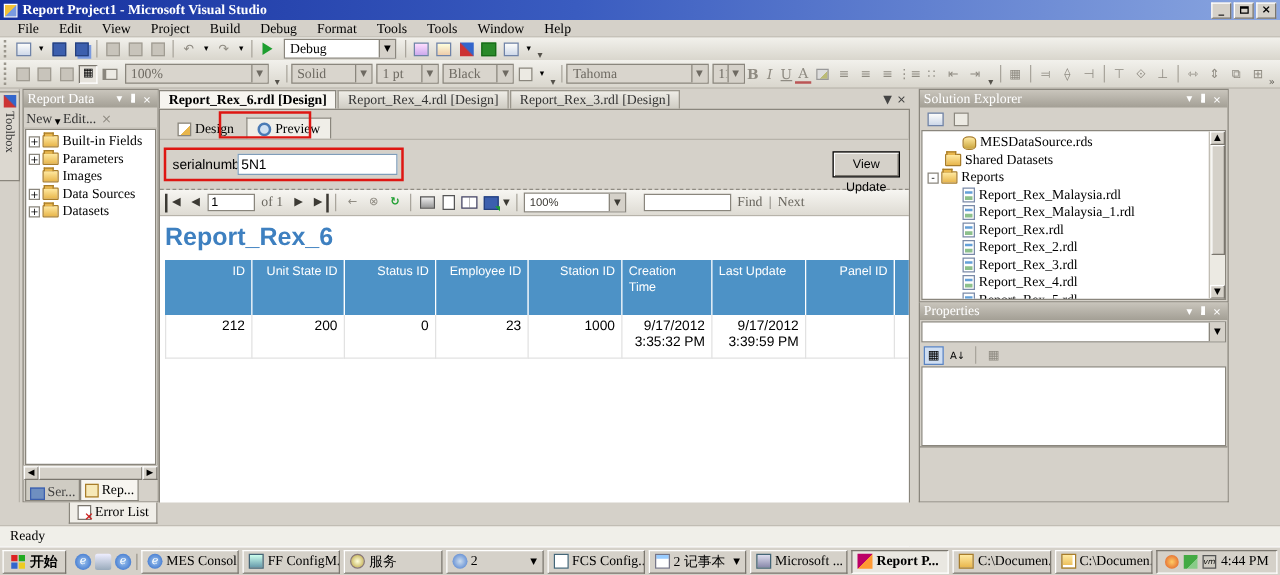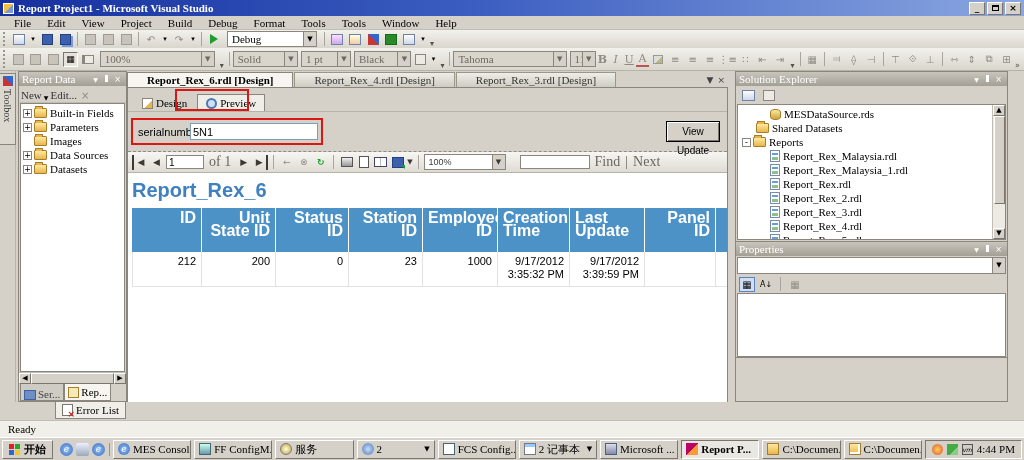--- a/index.html
+++ b/index.html
@@ -75,21 +75,21 @@
   #rd-tabs { height:17px; flex:none; display:flex; padding-left:1px; background:#d5d1c9; }
   .btab { display:flex; align-items:center; padding:0 3px; border:1px solid #8a867d; border-top:none; gap:2px; white-space:nowrap; overflow:hidden; }
   .btab.active { background:#f7f5f0; }
   .btab.inactive { background:#cfccc3; color:#444;align-items:flex-end; }
   .ic-server { width:12px; height:10px; background:#6f8fc0; border:1px solid #3c5fae; }
   .ic-report-sm { width:11px; height:11px; background:#f7e9b8; border:1px solid #a87d2a; }
 
   
   #center { position:absolute; left:127px; top:0; width:601px; height:331px; }
   #doc-tabstrip { height:16px; display:flex; align-items:flex-end; }
-  .dtab { padding:1px 19px 1px; margin-right:1px; white-space:nowrap; }
+  .dtab { padding:1px 7px 1px; margin-right:1px; white-space:nowrap; }
   .dtab.active { background:#f7f5f0; border:1px solid #8a867d; border-bottom:none; font-weight:bold; }
   .dtab.inactive { background:linear-gradient(#efede7,#cfccc3); border:1px solid #9a968c; border-bottom:none; color:#333; transform:skewX(0); }
   #strip-icons { margin-left:auto; display:flex; gap:4px; padding:0 3px 2px; font-family:"DejaVu Sans",sans-serif; font-size:9px; color:#444; }
   #doc-body { position:absolute; left:0; top:16px; width:601px; height:409px; border:1px solid #8a867d; background:#d5d1c9; display:flex; flex-direction:column; }
   #viewtabs { height:23px; display:flex; align-items:flex-end; padding-left:6px; gap:2px; position:relative; flex:none; }
   .vtab { display:flex; align-items:center; gap:3px; padding:2px 8px; }
   .vtab.active { background:#f0eee8; border:1px solid #8a867d; border-bottom:none; }
   .ic-design { width:11px; height:11px; background:linear-gradient(135deg,#fff 0 60%,#e8b64c 60% 100%); border:1px solid #8a867d; }
   .ic-preview { width:11px; height:11px; border-radius:50%; border:2px solid #4a7ab5; background:#cfe0f2; }
   #preview-annotation { position:absolute; left:47px; top:1px; width:74px; height:22px; border:2px solid #de1612; pointer-events:none; }
@@ -105,33 +105,33 @@
   .vbtn { display:inline-flex; align-items:center; justify-content:center; width:15px; height:15px; }
   .firstlast { border-left:2px solid #3c3a34; padding-left:1px; }
   .lastpg { border-right:2px solid #3c3a34; padding-right:1px; }
   #page-input { width:38px; height:14px; border:1px solid #8a867d; font-size:10px; padding:0 2px; font-family:"Liberation Sans",sans-serif; }
   .ic-print { width:12px; height:10px; background:linear-gradient(#eee,#999); border:1px solid #555; }
   .ic-pagelayout { width:10px; height:12px; background:#fff; border:1px solid #555; }
   .ic-book { width:13px; height:10px; background:linear-gradient(90deg,#fff 0 48%,#bbb 48% 52%,#fff 52% 100%); border:1px solid #446; }
   .ic-export { width:12px; height:11px; background:#3c5fae; border:1px solid #25407e; position:relative; }
   .ic-export::after { content:""; position:absolute; right:-2px; bottom:-2px; width:0; height:0; border-top:4px solid #1d9e2f; border-left:4px solid transparent; }
   #find-box { width:70px; height:14px; border:1px solid #8a867d; background:#fff; }
-  .linklbl { color:#6a675f; font-family:"Liberation Serif",serif; font-size:14px; padding:0 3px; }
+  .linklbl { color:#6a675f; font-family:"Liberation Serif",serif; font-size:11px; padding:0 3px; }
   #report-area { flex:1; background:#fff; overflow:hidden; padding:4px 0 0 4px; font-family:"Liberation Sans",sans-serif; position:relative; }
   #report-title { font-size:20px; font-weight:bold; color:#3e80c0; letter-spacing:0; margin:2px 0 6px 0; }
   .rtable { display:grid; grid-template-columns:69px 74px 73px 74px 75px 72px 75px 71px 14px; width:597px; }
-  .hcell { background:#4d92c6; color:#fff; font-size:16px; padding:3px 5px; min-height:44px; border-left:1px solid #fff; line-height:13px;font-weight:bold; }
+  .hcell { background:#4d92c6; color:#fff; font-size:10px; padding:3px 5px; min-height:44px; border-left:1px solid #fff; line-height:13px; }
   .hcell:first-child { border-left:none; }
   .hcell.r { text-align:right; }
   .bcell { font-size:11px; padding:3px 5px; min-height:35px; border-left:1px solid #e2e2e2; border-bottom:1px solid #e2e2e2; text-align:right; color:#000; line-height:13px; }
   .bcell:first-child { border-left:none; }
   #doc-hscroll { height:13px; display:flex; align-items:center; background:#eceae3; border-top:1px solid #b7b3aa; flex:none; }
 
   
-  #right { position:absolute; left:735px; top:0; width:273px; height:331px; display:flex; flex-direction:column; }
+  #right { position:absolute; left:735px; top:0; width:248px; height:331px; display:flex; flex-direction:column; }
   #sol-panel { height:171px; display:flex; flex-direction:column; border:1px solid #8a867d; }
   #sol-toolbar { height:18px; display:flex; align-items:center; gap:3px; padding:0 3px; flex:none; }
   .ic-props { width:13px; height:11px; background:linear-gradient(#fdfdfb,#cdd8ea); border:1px solid #6f83a8; }
   .ic-refresh { width:12px; height:11px; background:#eceae3; border:1px solid #8a867d; }
   #sol-tree { flex:1; background:#fff; border:1px solid #8a867d; margin:0 1px 1px; overflow:hidden; display:flex; }
   #sol-items { flex:1; padding:2px 0 0 4px; overflow:hidden; }
   #sol-vscroll { width:13px; background:#eceae3; border-left:1px solid #c1bdb4; display:flex; flex-direction:column; align-items:center; }
   #sol-vscroll .sb-thumbv { width:11px; flex:0 0 88px; background:#d5d1c9; border:1px solid; border-color:#fff #7a766e #7a766e #fff; }
   .sitem { display:flex; align-items:center; height:14px; white-space:nowrap; }
   .ind1 { width:14px; flex:none; } .ind2 { width:28px; flex:none; }
@@ -477,22 +477,22 @@
         <span class="linklbl">Find</span>
         <span class="linklbl" style="padding:0;">|</span>
         <span class="linklbl">Next</span>
       </div>
       <div id="report-area">
         <div id="report-title">Report_Rex_6</div>
         <div class="rtable">
           <span class="hcell r">ID</span>
           <span class="hcell r">Unit State ID</span>
           <span class="hcell r">Status ID</span>
+          <span class="hcell r">Employee ID</span>
           <span class="hcell r">Station ID</span>
-          <span class="hcell r">Employee ID</span>
           <span class="hcell">Creation Time</span>
           <span class="hcell">Last Update</span>
           <span class="hcell r">Panel ID</span>
           <span class="hcell"></span>
           <span class="bcell">212</span>
           <span class="bcell">200</span>
           <span class="bcell">0</span>
           <span class="bcell">23</span>
           <span class="bcell">1000</span>
           <span class="bcell">9/17/2012 3:35:32 PM</span>

